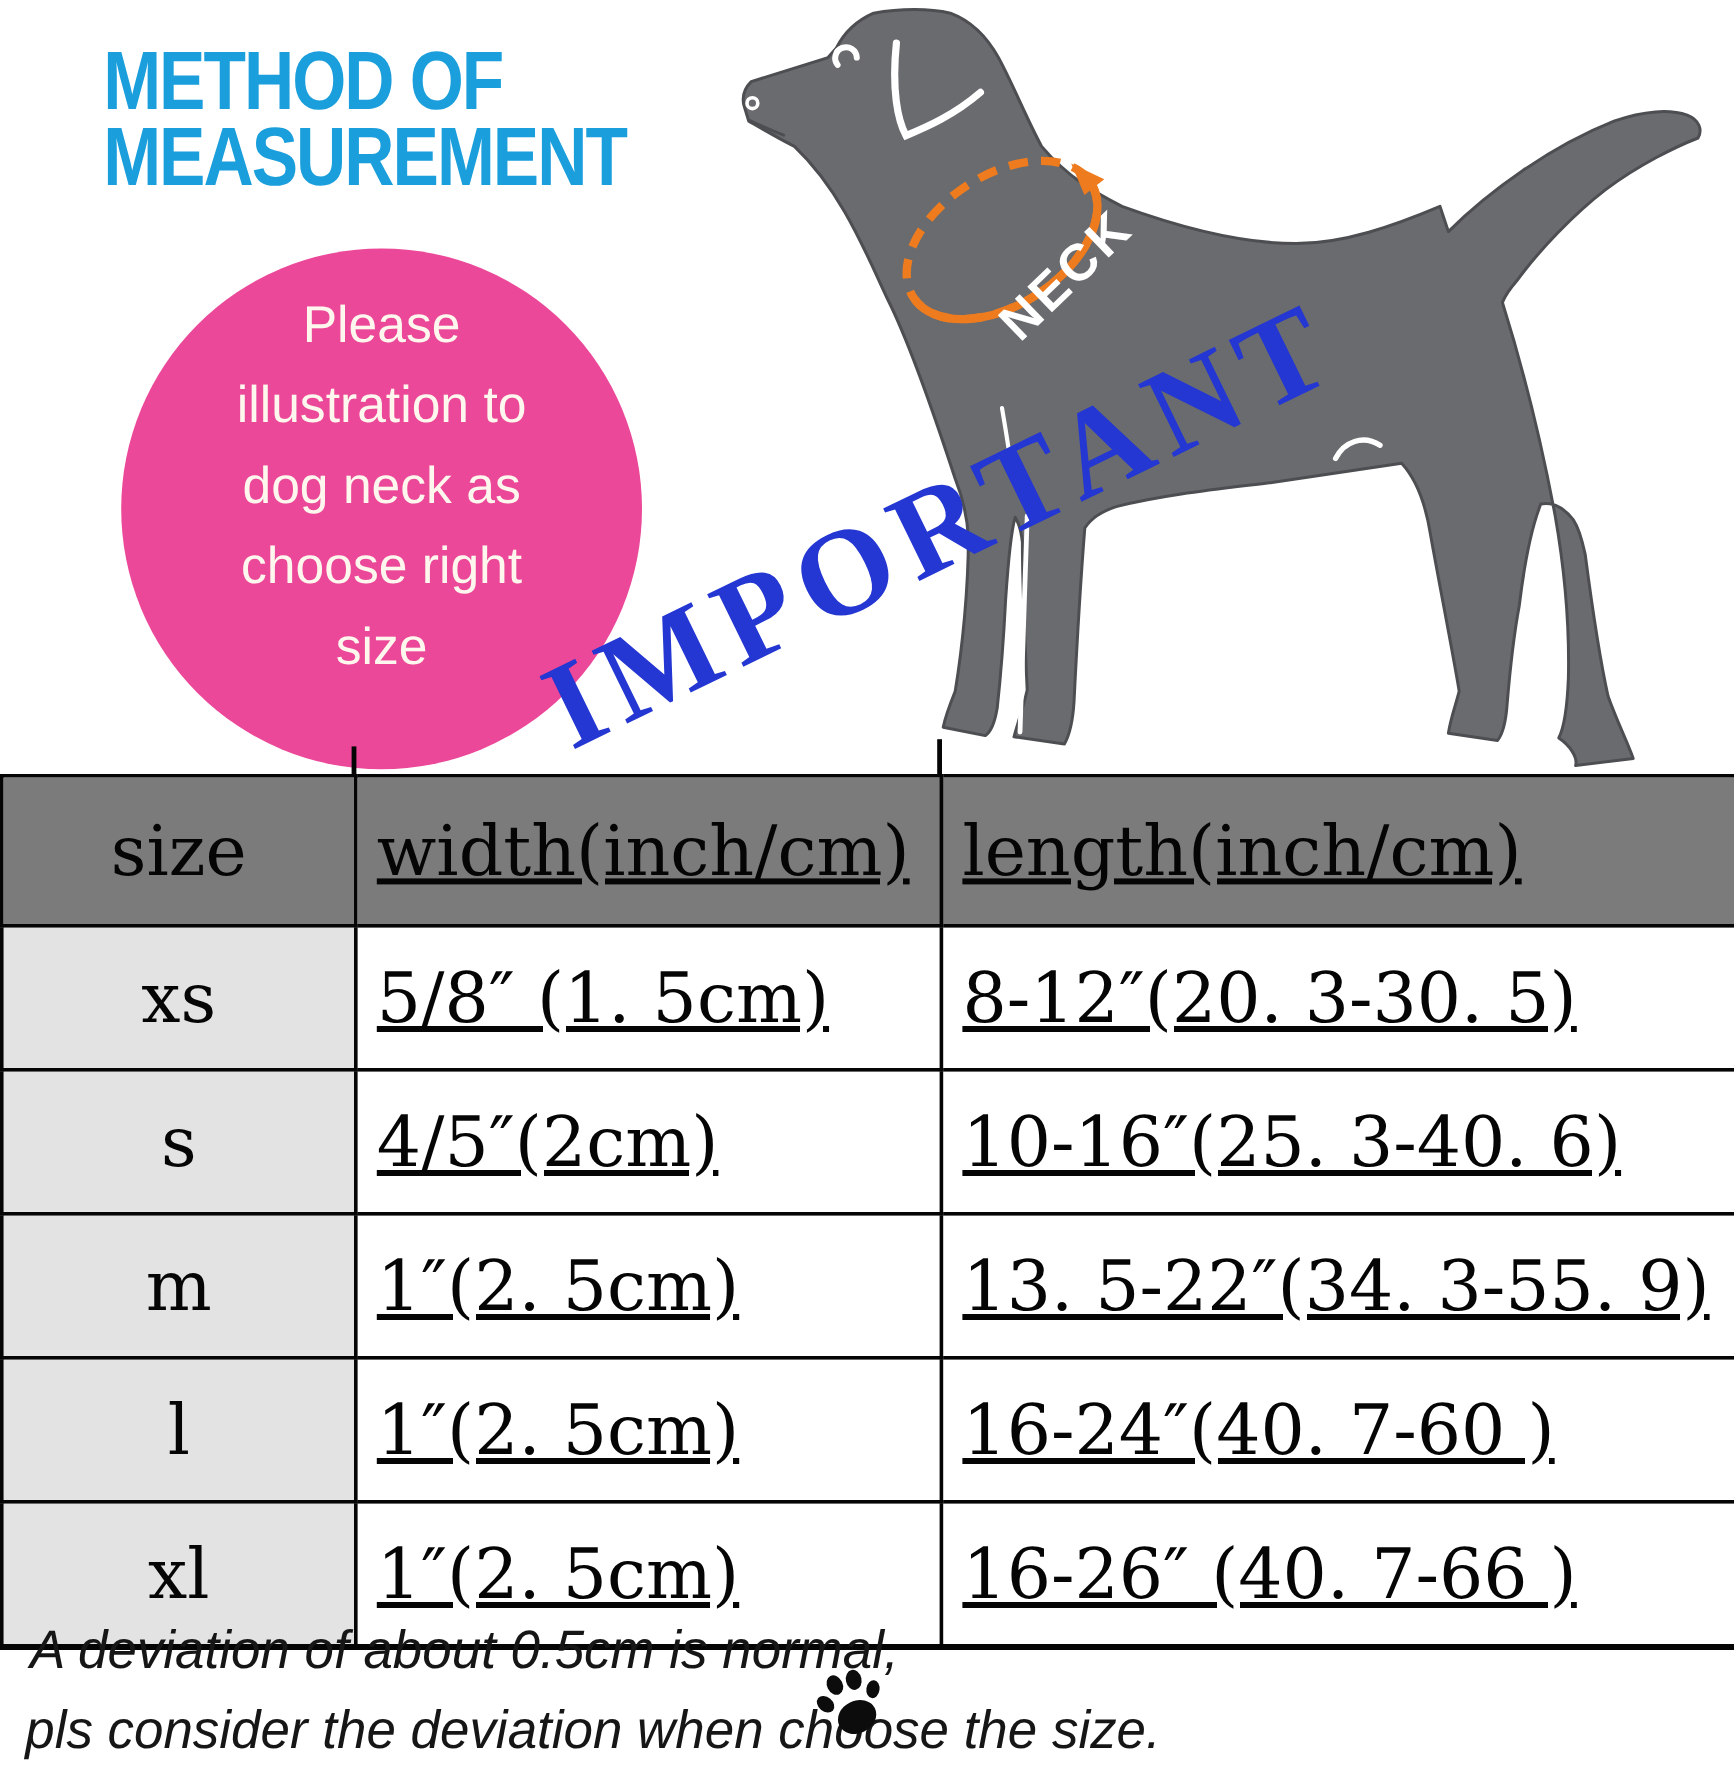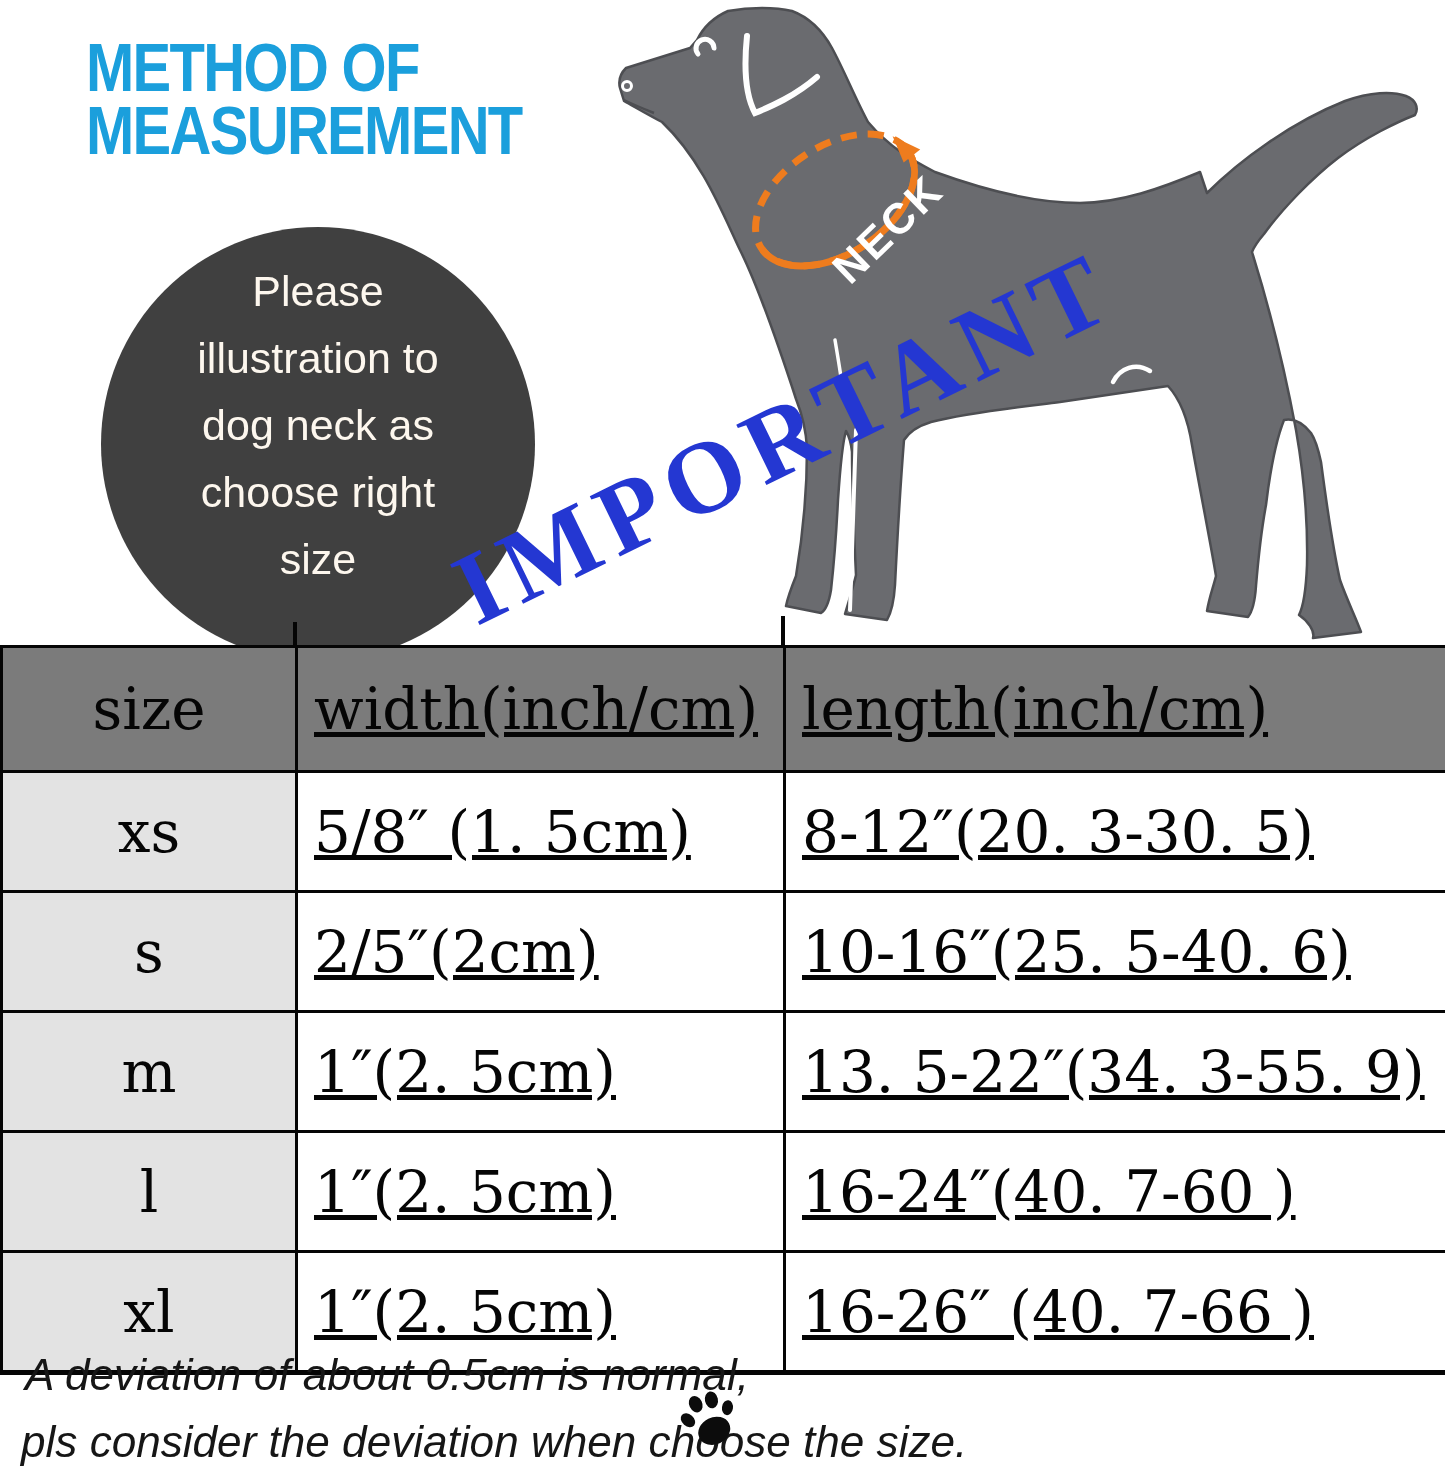--- a/index.html
+++ b/index.html
@@ -5,22 +5,22 @@
   html,body{margin:0;padding:0;background:#fff;}
   #stage{position:relative;width:1445px;height:1472px;background:#ffffff;overflow:hidden;
          font-family:"Liberation Sans",sans-serif;border-radius:10px;}
 
   
   .title{position:absolute;left:86px;top:36px;z-index:4;
          font-weight:bold;font-size:69px;line-height:63px;letter-spacing:-2px;
          color:#1b9fdc;transform:scaleX(.84);transform-origin:0 0;white-space:nowrap;}
 
   
-  .bubble{position:absolute;left:101px;top:227px;width:434px;height:434px;border-radius:50%;
-          background:#404040;z-index:1;color:#fdf7ee;text-align:center;
+  .bubble{position:absolute;left:101px;top:207px;width:434px;height:434px;border-radius:50%;
+          background:#ec4899;z-index:1;color:#fdf7ee;text-align:center;
           font-size:43px;line-height:67px;padding-top:31px;box-sizing:border-box;}
 
   
   .dogsvg{position:absolute;left:600px;top:0;width:845px;height:645px;z-index:2;}
 
   
   .important{position:absolute;left:483px;top:540px;height:100px;line-height:100px;z-index:5;
              font-family:"Liberation Serif",serif;font-weight:bold;font-size:103px;
              letter-spacing:10px;color:#2437d2;white-space:nowrap;
              transform:rotate(-26deg);transform-origin:0 100%;}
@@ -162,22 +162,22 @@
       </tr>
     </thead>
     <tbody>
       <tr>
         <td class="c-size">xs</td>
         <td class="c-w">5/8″ (1. 5cm)</td>
         <td class="c-l">8-12″(20. 3-30. 5)</td>
       </tr>
       <tr>
         <td class="c-size">s</td>
-        <td class="c-w">2/5″(2cm)</td>
-        <td class="c-l">10-16″(25. 5-40. 6)</td>
+        <td class="c-w">4/5″(2cm)</td>
+        <td class="c-l">10-16″(25. 3-40. 6)</td>
       </tr>
       <tr>
         <td class="c-size">m</td>
         <td class="c-w">1″(2. 5cm)</td>
         <td class="c-l">13. 5-22″(34. 3-55. 9)</td>
       </tr>
       <tr>
         <td class="c-size">l</td>
         <td class="c-w">1″(2. 5cm)</td>
         <td class="c-l">16-24″(40. 7-60 )</td>

